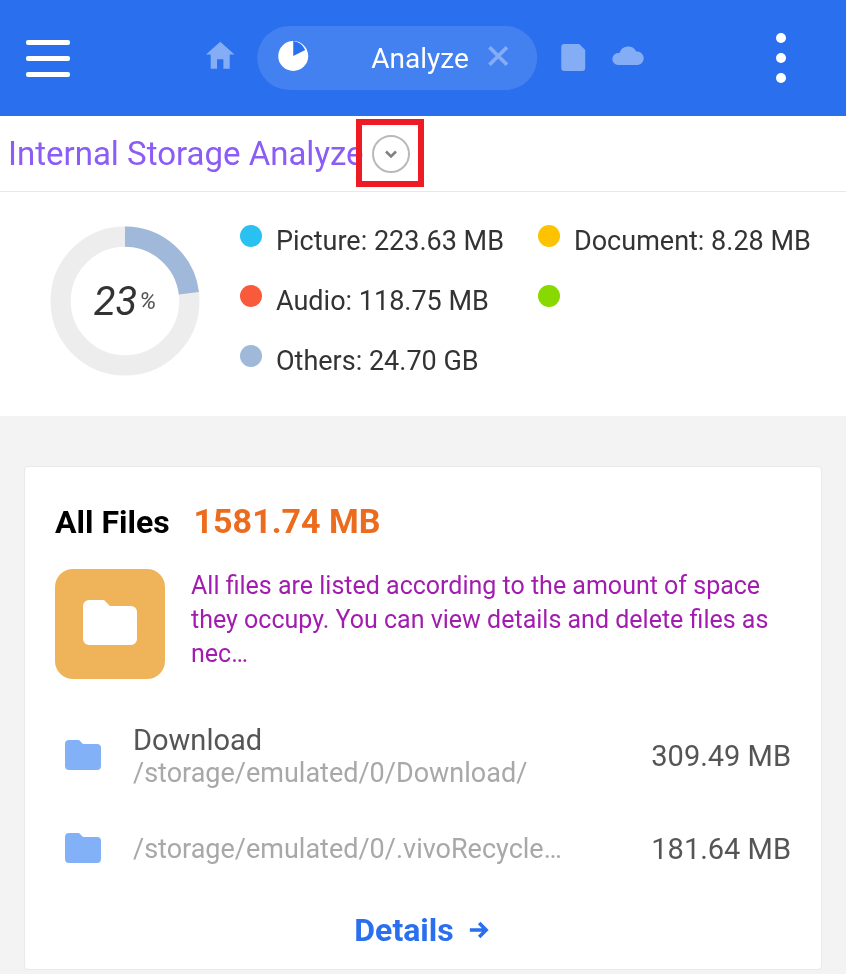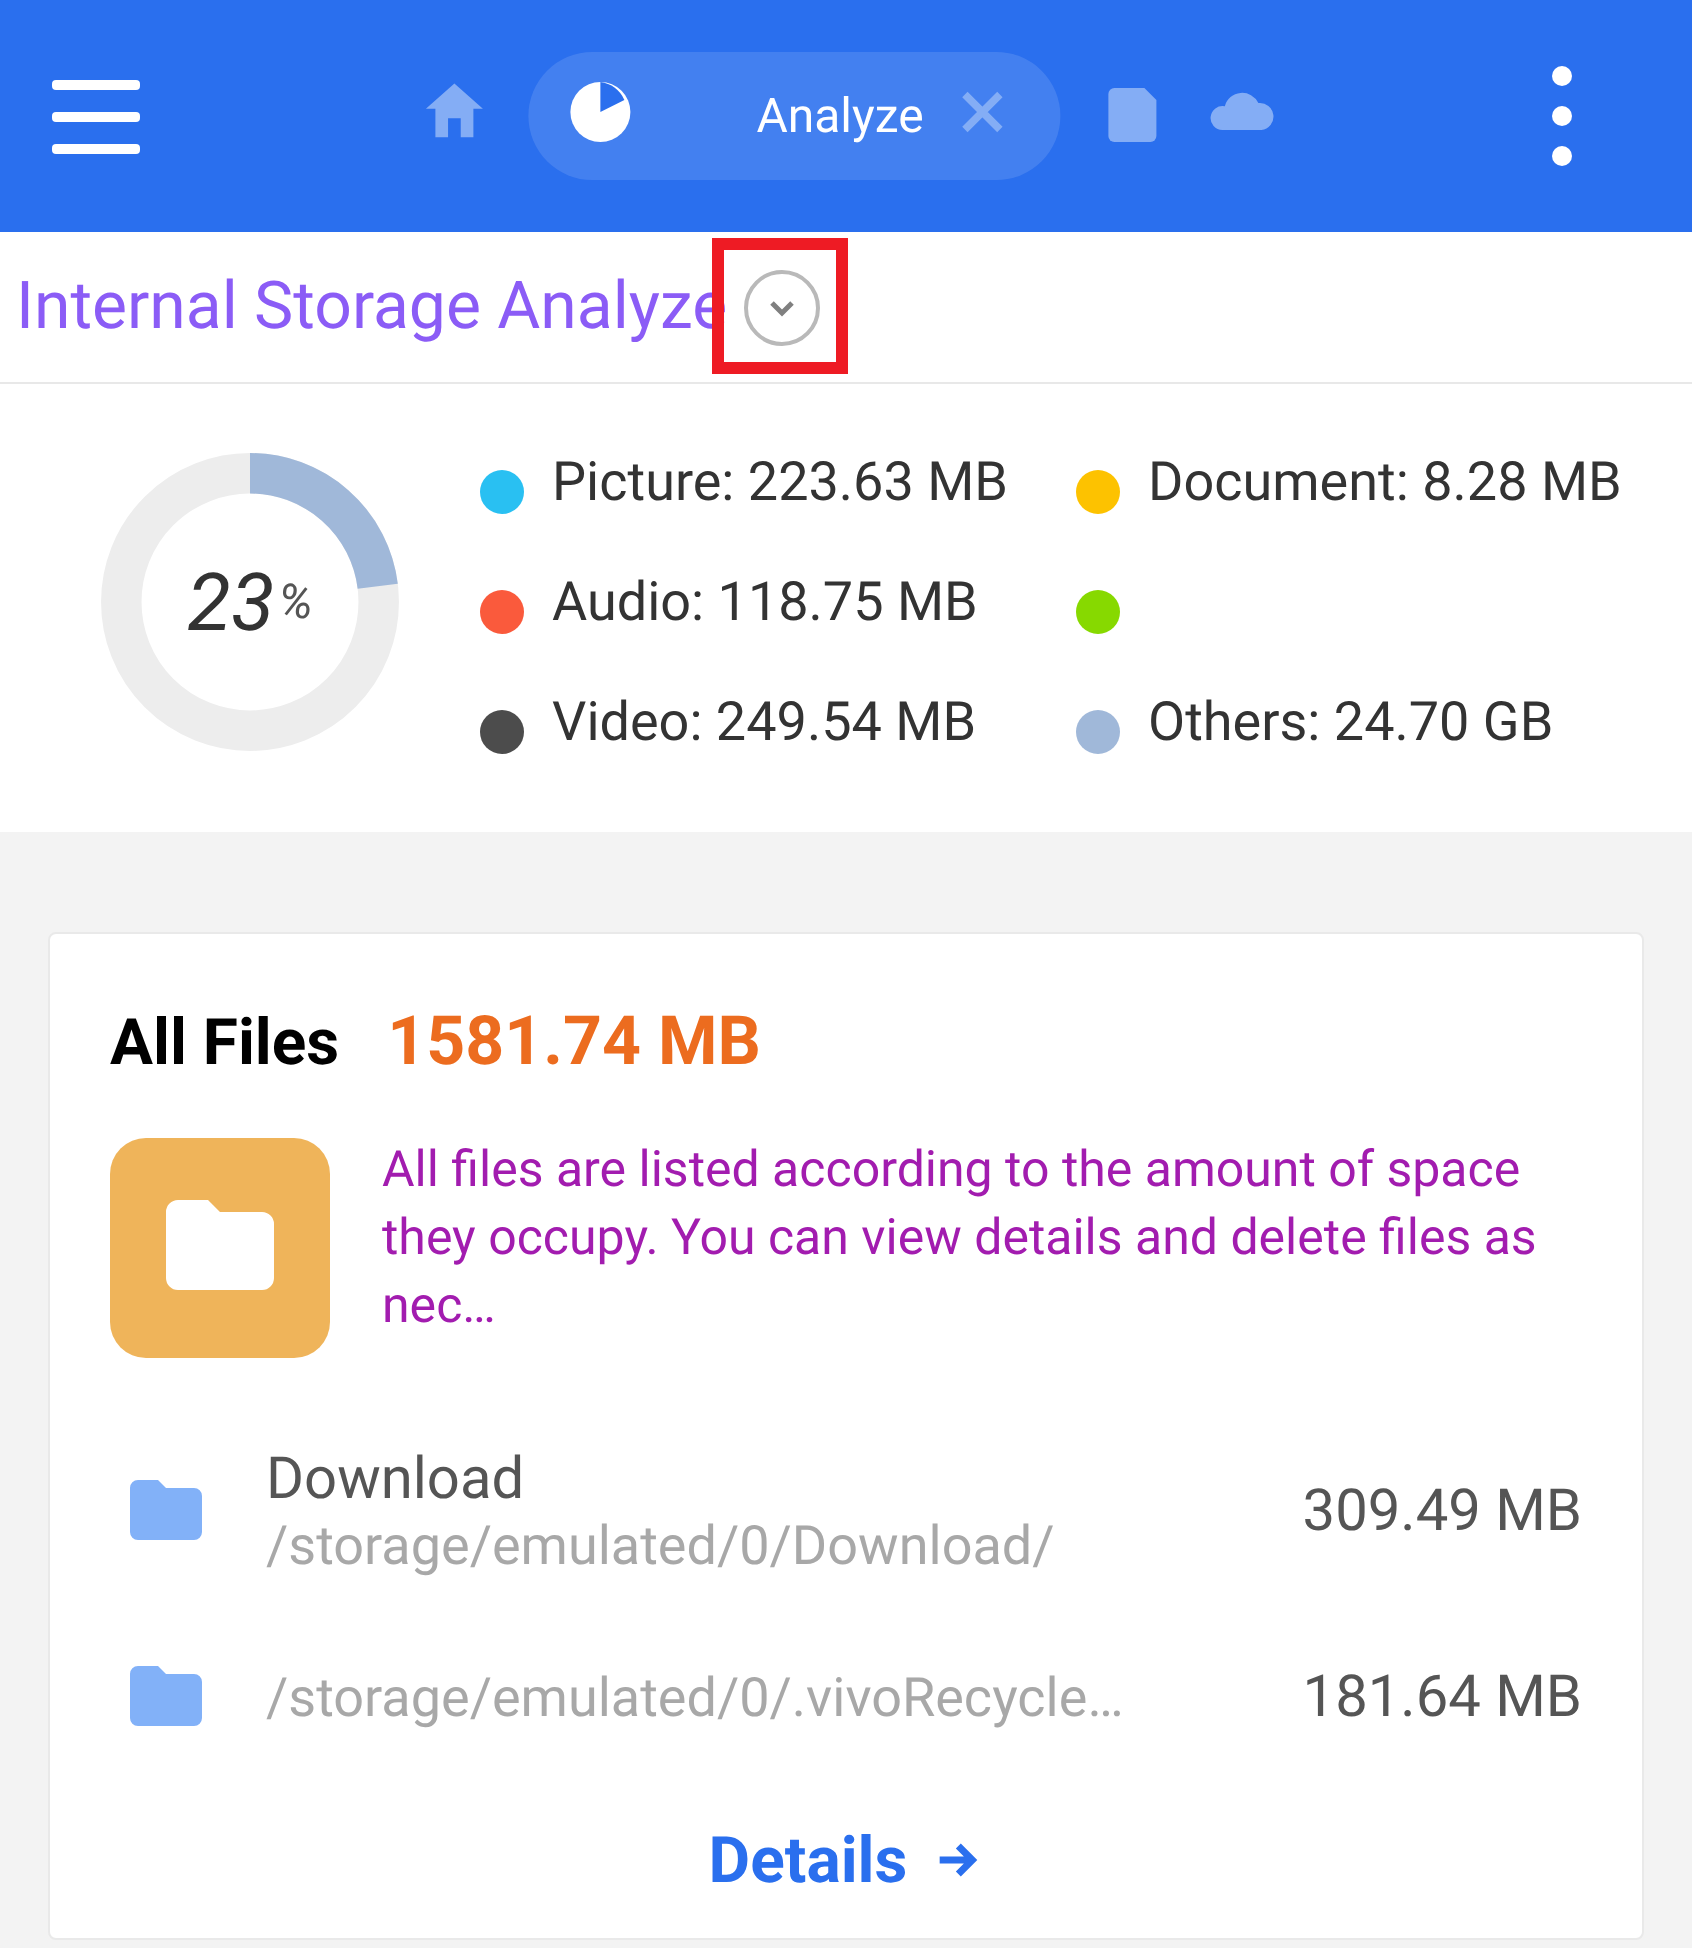--- a/index.html
+++ b/index.html
@@ -33,21 +33,21 @@
   .chip {
     background: rgba(255,255,255,0.12);
     border-radius: 40px;
     height:64px;
     display:flex;
     align-items:center;
     padding: 0 24px 0 18px;
     gap:14px;
   }
   .pie-icon svg { width:36px; height:36px; }
-  .chip-label { color:#fff; font-size:24px; font-weight:400;margin-left:46px; }
+  .chip-label { color:#fff; font-size:28px; font-weight:400;margin-left:46px; }
   .chip-close svg { width:30px; height:30px; stroke:#84adf5; stroke-width:3; }
   .sd-icon svg, .cloud-icon svg { width:36px; height:36px; fill:#84adf5; }
   .more-icon { position:absolute; right:60px; display:flex; flex-direction:column; gap:10px; }
   .more-icon span { width:10px; height:10px; background:#fff; border-radius:50%; }
 
   
   .title-row {
     display:flex;
     align-items:center;
     padding: 18px 0 18px 8px;
@@ -88,21 +88,21 @@
   .donut-center small { font-size:24px; color:#555; margin-left:2px; }
   .legend {
     flex:1;
     display:grid;
     grid-template-columns: 1fr 1fr;
     row-gap:28px;
     column-gap:10px;
     font-size:27px;
     color:#333;
   }
-  .legend-item { display:flex; align-items:flex-end; gap:14px; white-space:nowrap; }
+  .legend-item { display:flex; align-items:flex-start; gap:14px; white-space:nowrap; }
   .legend-dot { width:22px; height:22px; border-radius:50%; flex-shrink:0; }
 
   
   .grey-area { background:#f3f3f3; padding:50px 24px 0; height:560px; }
   .card {
     background:#fff;
     border:1px solid #e9e9e9;
     border-radius:4px;
     padding:34px 30px 20px;
   }
@@ -220,24 +220,20 @@
       <span>Document: 8.28 MB</span>
     </div>
     <div class="legend-item">
       <span class="legend-dot" style="background:#fa5a3c"></span>
       <span>Audio: 118.75 MB</span>
     </div>
     <div class="legend-item">
       <span class="legend-dot" style="background:#87d900"></span>
     </div>
     <div class="legend-item">
-      <span class="legend-dot" style="background:#4c4c4c"></span>
-      <span>Video: 249.54 MB</span>
-    </div>
-    <div class="legend-item">
       <span class="legend-dot" style="background:#a0b8d9"></span>
       <span>Others: 24.70 GB</span>
     </div>
   </div>
 </div>
 
 <div class="grey-area">
   <div class="card">
     <div class="card-title-row">
       <span class="card-title">All Files</span>

